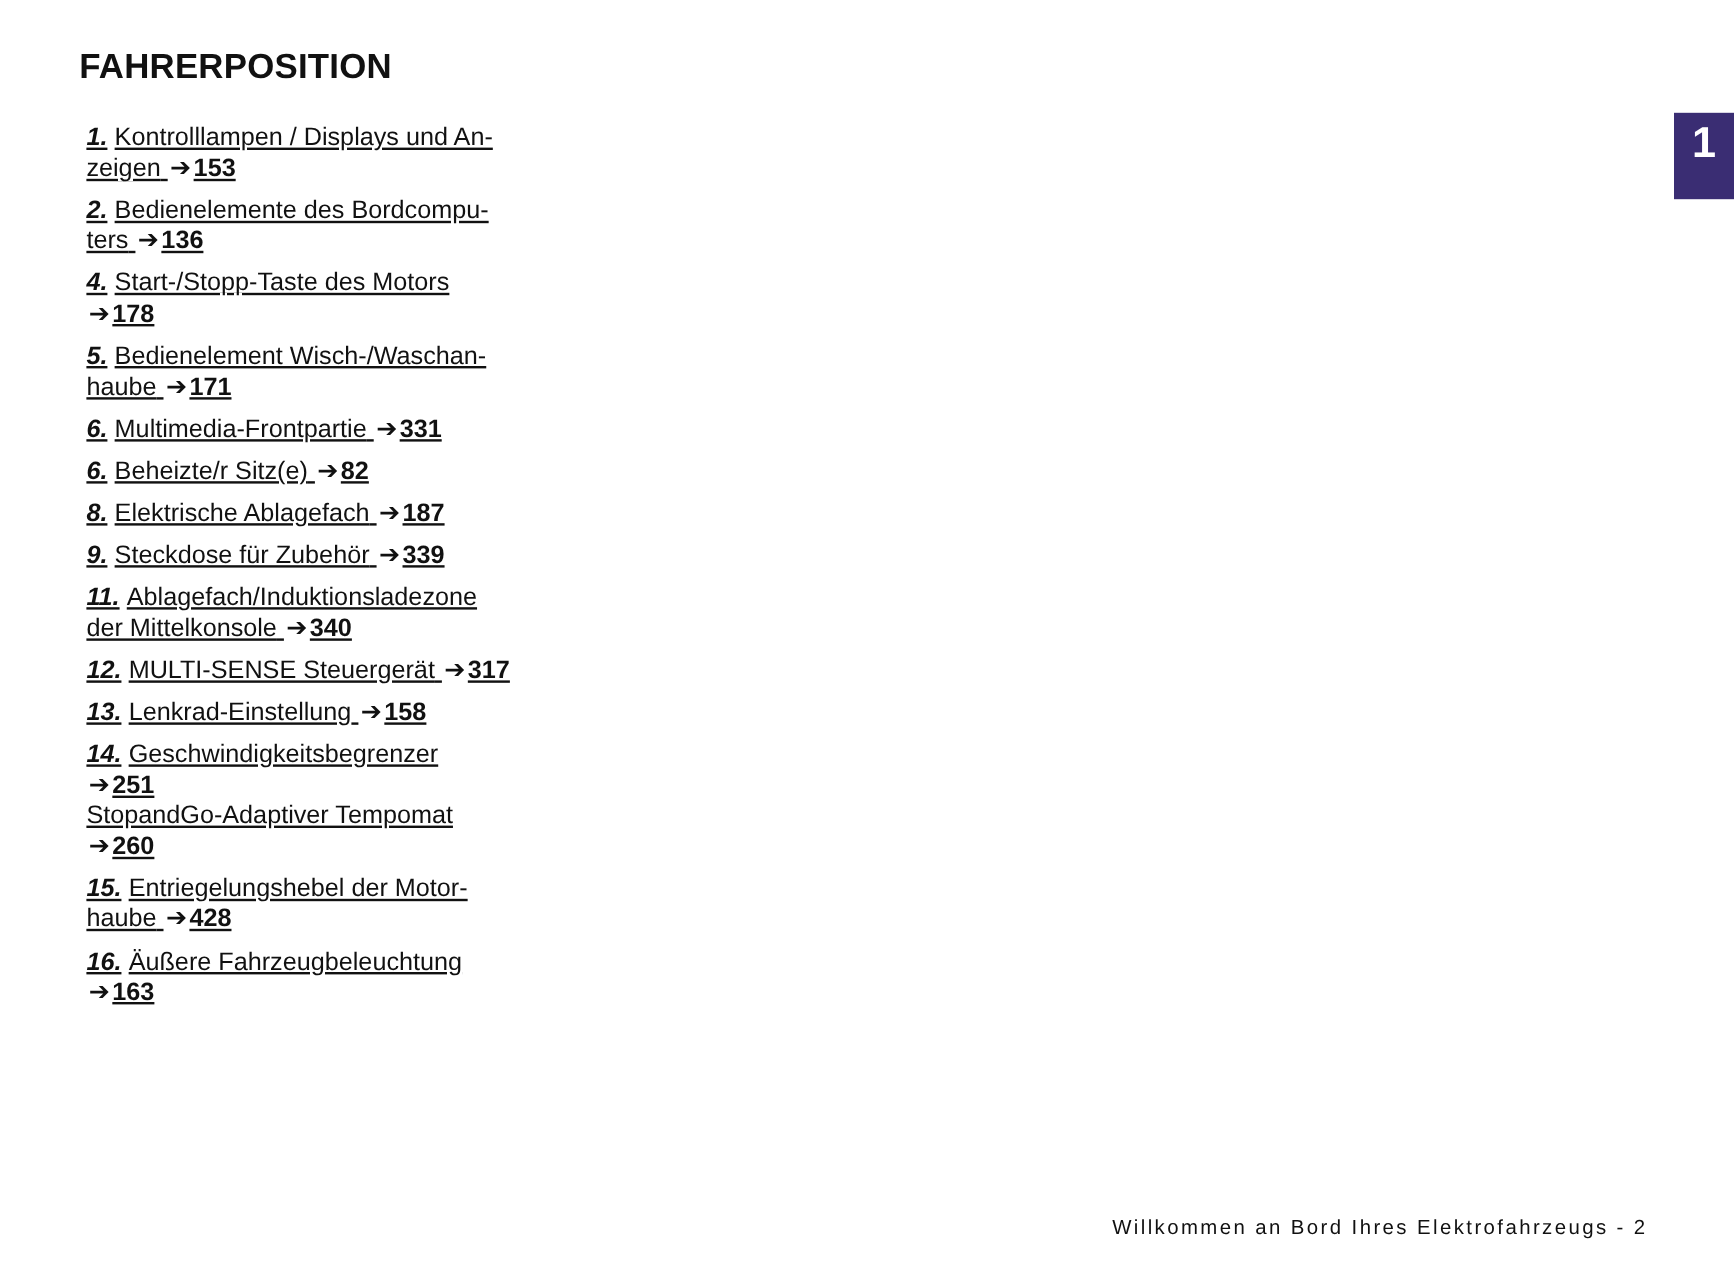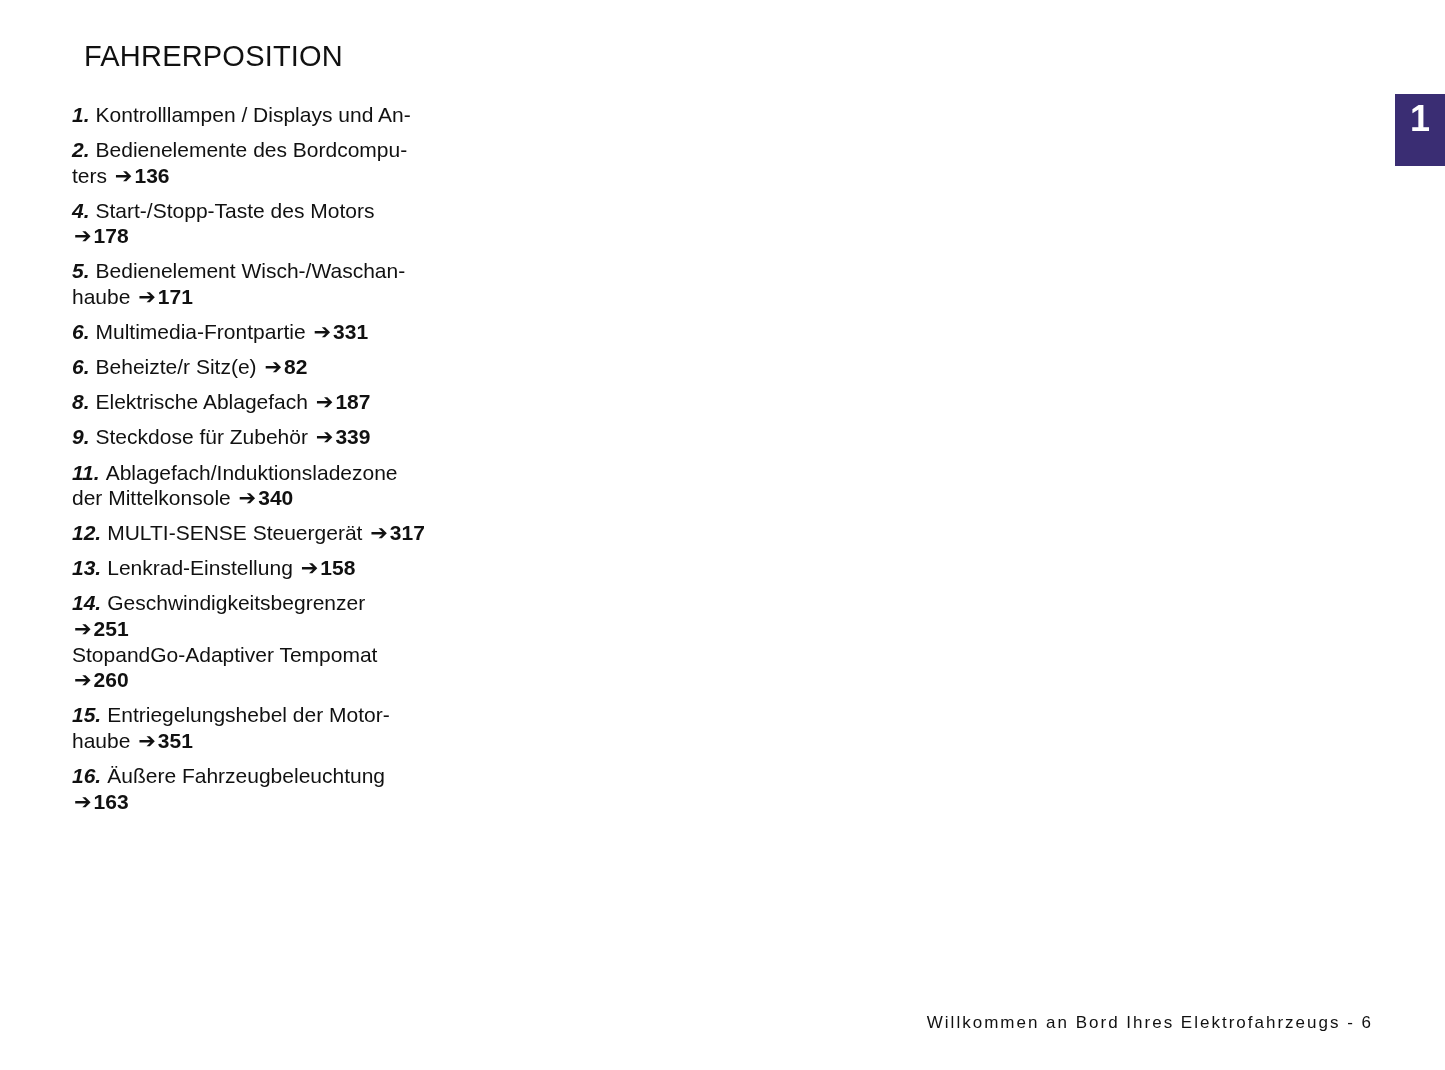--- a/index.html
+++ b/index.html
@@ -10,35 +10,36 @@
     body {
       width: 1445px;
       height: 1070px;
       position: relative;
       overflow: hidden;
       font-family: "Liberation Sans", "DejaVu Sans", sans-serif;
       color: #111111;
     }
     .page-title {
       position: absolute;
-      left: 84px;
+      left: 66px;
       top: 40px;
       font-size: 29px;
-      font-weight: normal;
+      font-weight: bold;
       letter-spacing: 0.2px;
       margin: 0;
     }
     .item-list {
       position: absolute;
       left: 72px;
       top: 102px;
       width: 400px;
       margin: 0;
       padding: 0;
       list-style: none;
+      text-decoration: underline;
     }
     .item {
       font-size: 21px;
       line-height: 25.6px;
       margin: 0 0 9.5px 0;
       padding: 0;
     }
     .item-num {
       font-weight: bold;
       font-style: italic;
@@ -80,20 +81,21 @@
     }
   </style>
 </head>
 <body>
 
 <h1 class="page-title">FAHRERPOSITION</h1>
 
 <ul class="item-list" id="item-list">
     <li class="item">
       <span class="sub-line"><span class="item-num">1.</span><span>Kontrolllampen / Displays und An-</span></span>
+      <span class="sub-line"><span>zeigen</span><span class="ref"> <span class="arrow">➔</span><span>153</span></span></span>
     </li>
     <li class="item">
       <span class="sub-line"><span class="item-num">2.</span><span>Bedienelemente des Bordcompu-</span></span>
       <span class="sub-line"><span>ters</span><span class="ref"> <span class="arrow">➔</span><span>136</span></span></span>
     </li>
     <li class="item">
       <span class="sub-line"><span class="item-num">4.</span><span>Start-/Stopp-Taste des Motors</span></span>
       <span class="sub-line"><span class="ref"><span class="arrow">➔</span><span>178</span></span></span>
     </li>
     <li class="item">
@@ -123,23 +125,23 @@
       <span class="sub-line"><span class="item-num">13.</span><span>Lenkrad-Einstellung</span><span class="ref"> <span class="arrow">➔</span><span>158</span></span></span>
     </li>
     <li class="item">
       <span class="sub-line"><span class="item-num">14.</span><span>Geschwindigkeitsbegrenzer</span></span>
       <span class="sub-line"><span class="ref"><span class="arrow">➔</span><span>251</span></span></span>
       <span class="sub-line"><span>StopandGo-Adaptiver Tempomat</span></span>
       <span class="sub-line"><span class="ref"><span class="arrow">➔</span><span>260</span></span></span>
     </li>
     <li class="item">
       <span class="sub-line"><span class="item-num">15.</span><span>Entriegelungshebel der Motor-</span></span>
-      <span class="sub-line"><span>haube</span><span class="ref"> <span class="arrow">➔</span><span>351</span></span></span>
+      <span class="sub-line"><span>haube</span><span class="ref"> <span class="arrow">➔</span><span>428</span></span></span>
     </li>
     <li class="item">
       <span class="sub-line"><span class="item-num">16.</span><span>Äußere Fahrzeugbeleuchtung</span></span>
       <span class="sub-line"><span class="ref"><span class="arrow">➔</span><span>163</span></span></span>
     </li>
   </ul>
 
 <div class="chapter-tab">1</div>
 
-<div class="footer">Willkommen an Bord Ihres Elektrofahrzeugs - 6</div>
+<div class="footer">Willkommen an Bord Ihres Elektrofahrzeugs - 2</div>
 
 </body></html>

